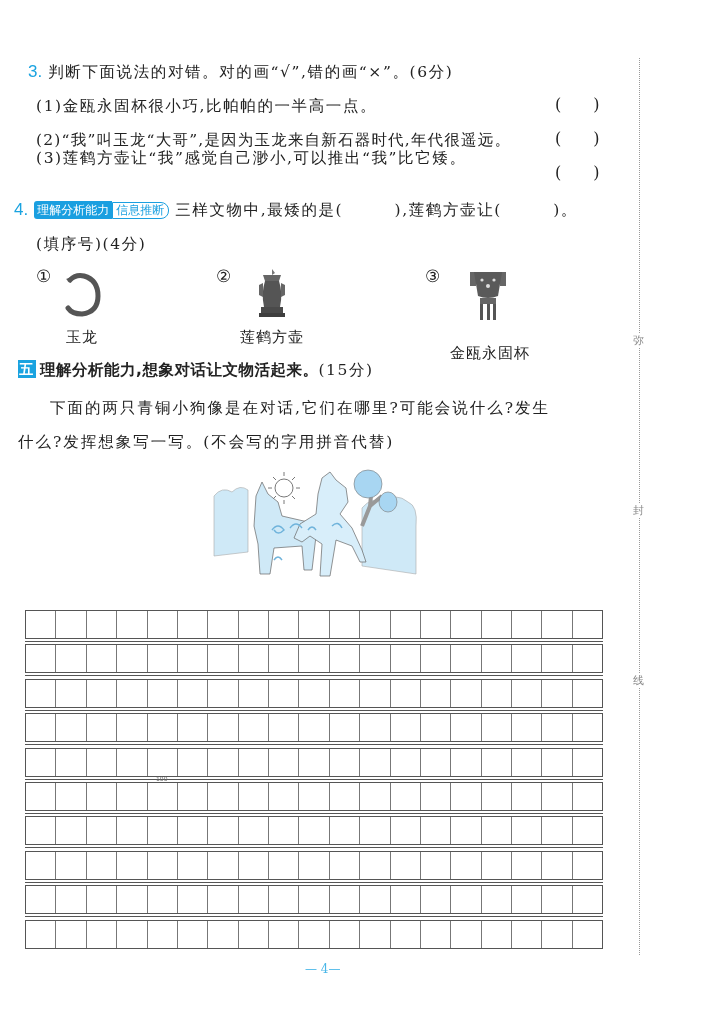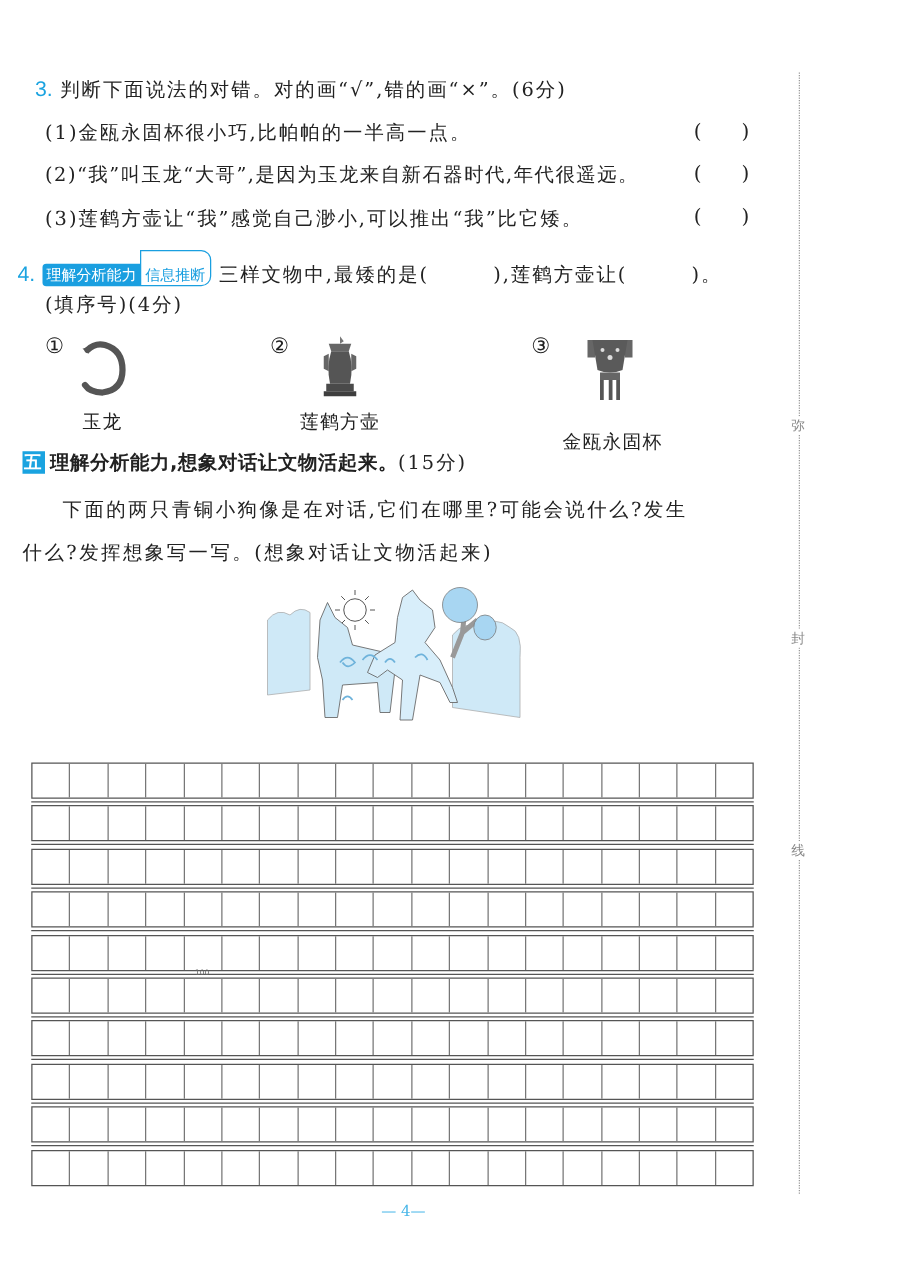--- a/index.html
+++ b/index.html
@@ -5,21 +5,21 @@
   html, body { margin: 0; padding: 0; background: #ffffff; }
   body { width: 720px; height: 1024px; position: relative; overflow: hidden;
          font-family: "DejaVu Serif", "Liberation Serif", serif; color: #222; }
   .abs { position: absolute; }
   .line { position: absolute; left: 0; font-size: 15.5px; letter-spacing: 1.6px; white-space: nowrap; line-height: 20px; }
   .qnum { color: #1aa3e0; font-family: "Liberation Sans", sans-serif; font-size: 17px; letter-spacing: 0; margin-right: 6px; }
   .paren { position: absolute; font-size: 16px; }
   .badge1 { display: inline-block; background: #1a9fe0; color: #fff; font-family: "DejaVu Sans", sans-serif; font-size: 12px;
             letter-spacing: 0; padding: 1px 3px; border-radius: 3px 0 0 3px; line-height: 16px; vertical-align: 1px; }
   .badge2 { display: inline-block; background: #fff; color: #1a9fe0; font-family: "DejaVu Sans", sans-serif; font-size: 12px;
-            letter-spacing: 0; padding: 12px 4px 0 3px; border: 1px solid #1a9fe0; border-radius: 0 8px 8px 0; line-height: 15px;
+            letter-spacing: 0; padding: 0 4px 0 3px; border: 1px solid #1a9fe0; border-radius: 0 8px 8px 0; line-height: 15px;
             vertical-align: 1px; margin-right: 6px; }
   .circnum { position: absolute; font-size: 17px; }
   .artifact-label { position: absolute; font-size: 15px; letter-spacing: 1px; font-family: Liberation Serif, serif; }
   .sec-box { display: inline-block; background: #1aa3e0; color: #fff; font-family: "DejaVu Sans", sans-serif; font-size: 14px;
              font-weight: bold; width: 18px; height: 18px; text-align: center; line-height: 18px; margin-right: 4px; vertical-align: 1px; }
   .sec-title { font-family: "DejaVu Sans", sans-serif; font-weight: bold; letter-spacing: 0.5px; }
   .grid { position: absolute; left: 25px; top: 610px; width: 578px; }
   .grid-row { position: absolute; left: 0; width: 578px; height: 29px; border: 1.2px solid #555; box-sizing: border-box; display: flex; }
   .grid-row .cell { flex: 1; border-right: 1.2px solid #777; box-sizing: border-box; height: 100%; }
   .grid-row .cell:last-child { border-right: none; }
@@ -39,21 +39,21 @@
 <div class="line" style="left:36px; top:96px;">
   <span>(1)金瓯永固杯很小巧,比帕帕的一半高一点。</span>
 </div>
 <div class="paren" style="left:555px; top:95px;">(　　)</div>
 
 <div class="line" style="left:36px; top:130px; letter-spacing:1.2px;">
   <span>(2)“我”叫玉龙“大哥”,是因为玉龙来自新石器时代,年代很遥远。</span>
 </div>
 <div class="paren" style="left:555px; top:129px;">(　　)</div>
 
-<div class="line" style="left:36px; top:165px;">
+<div class="line" style="left:36px; top:148px;">
   <span>(3)莲鹤方壶让“我”感觉自己渺小,可以推出“我”比它矮。</span>
 </div>
 <div class="paren" style="left:555px; top:163px;">(　　)</div>
 
 <div class="line" style="left:14px; top:200px;">
   <span class="qnum">4.</span><span class="badge1">理解分析能力</span><span class="badge2">信息推断</span><span>三样文物中,最矮的是(　　　),莲鹤方壶让(　　　)。</span>
 </div>
 <div class="line" style="left:36px; top:234px;text-align:center;">
   <span>(填序号)(4分)</span>
 </div>
@@ -92,21 +92,21 @@
 </svg>
 <div class="artifact-label" style="left:450px; top:328px;margin-top:16px;">金瓯永固杯</div>
 
 <div class="line" style="left:18px; top:360px;">
   <span class="sec-box">五</span><span class="sec-title">理解分析能力,想象对话让文物活起来。</span><span>(15分)</span>
 </div>
 <div class="line" style="left:50px; top:398px; letter-spacing:2px;">
   <span>下面的两只青铜小狗像是在对话,它们在哪里?可能会说什么?发生</span>
 </div>
 <div class="line" style="left:18px; top:432px; letter-spacing:2px;">
-  <span>什么?发挥想象写一写。(想象对话让文物活起来)</span>
+  <span>什么?发挥想象写一写。(不会写的字用拼音代替)</span>
 </div>
 
 <svg class="abs" style="left:212px; top:466px;" width="206" height="124" viewBox="0 0 206 124">
   <path d="M2 30 Q10 20 20 26 Q28 18 36 24 L36 86 L2 90 Z" fill="#cfe9f7" stroke="#aaa" stroke-width="0.6"></path>
   <path d="M150 42 Q160 30 172 36 Q184 26 196 36 Q206 40 204 60 L204 108 L150 100 Z" fill="#cfe9f7" stroke="#aaa" stroke-width="0.6"></path>
   <circle cx="72" cy="22" r="9" fill="none" stroke="#555" stroke-width="0.8"></circle>
   <g stroke="#555" stroke-width="0.8">
     <line x1="72" y1="6" x2="72" y2="10"></line>
       <line x1="72" y1="34" x2="72" y2="38"></line>
     <line x1="56" y1="22" x2="60" y2="22"></line>

